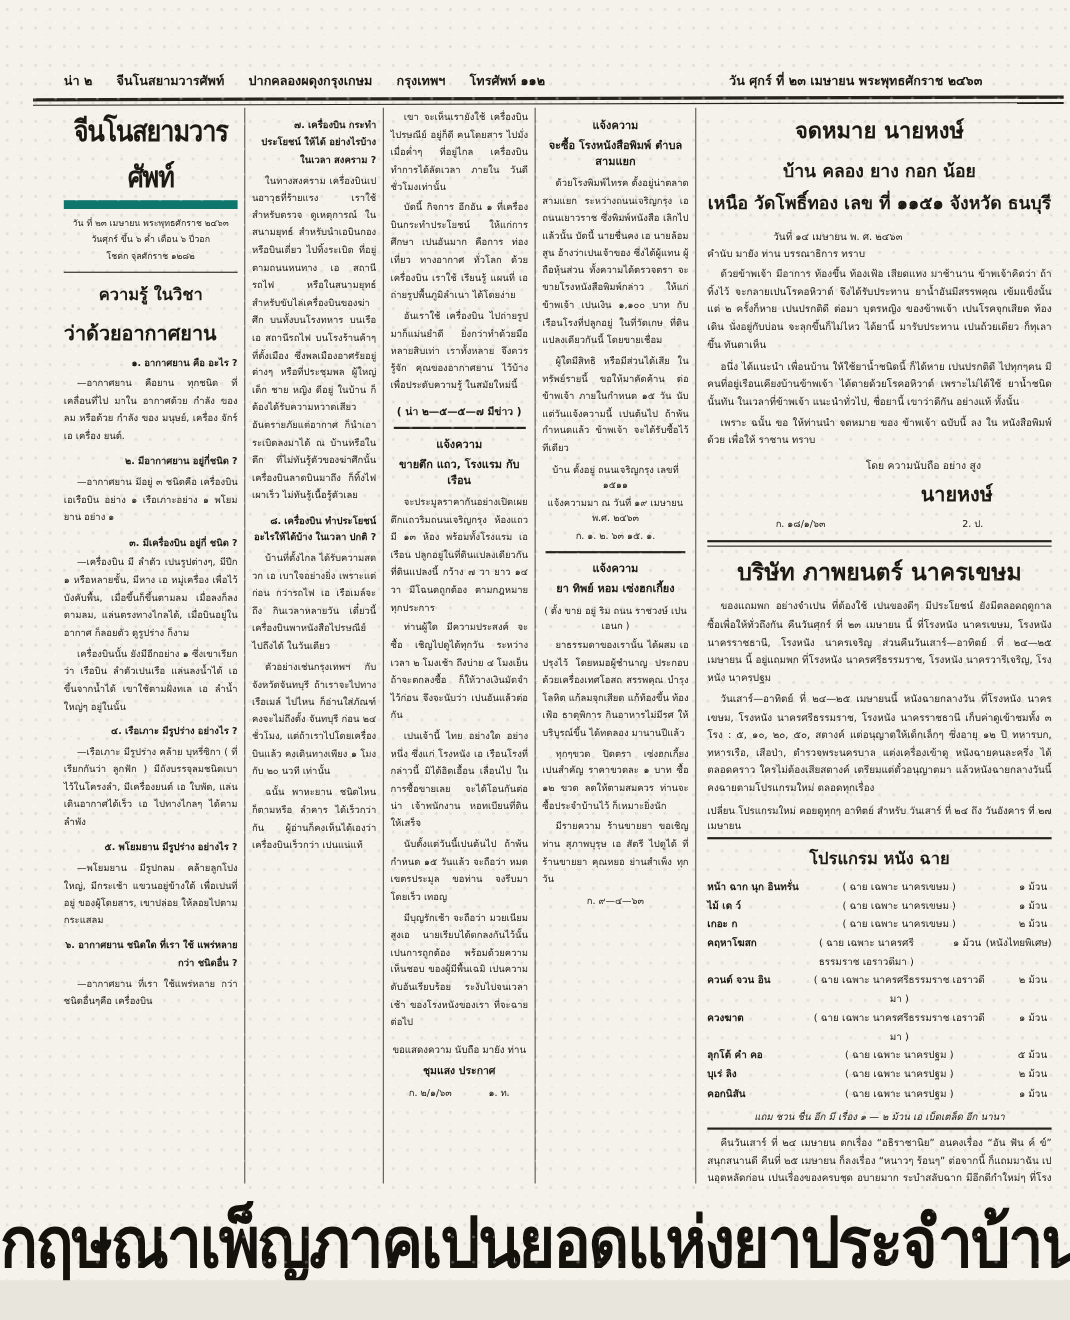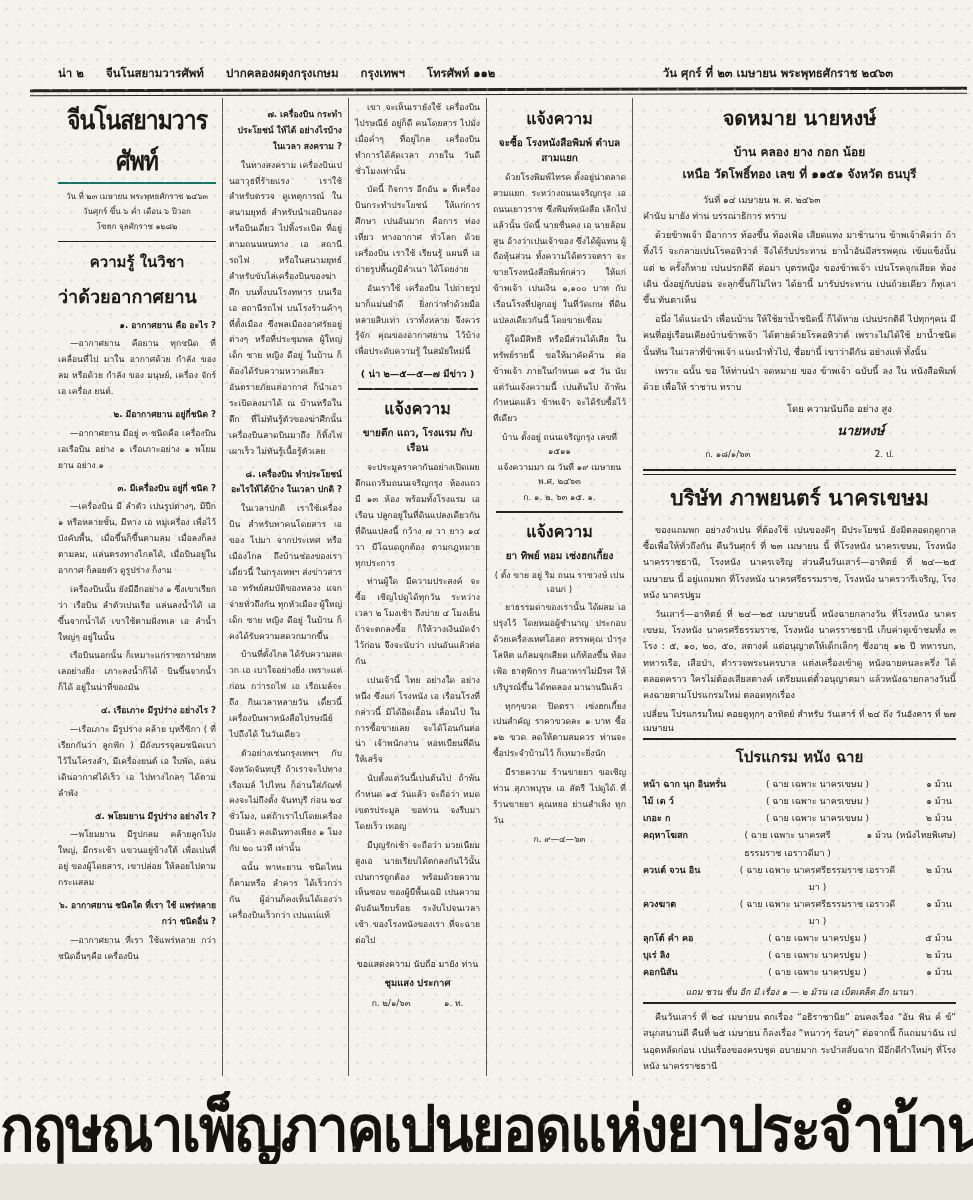--- a/index.html
+++ b/index.html
@@ -24,47 +24,47 @@
   .col{box-sizing:border-box;padding:2px 6px 0;overflow:hidden;height:100%;}
   .col + .col{border-left:1px solid rgba(38,34,26,.75);}
   .c1{flex:0 0 170px;}
   .c2{flex:0 0 126px;}
   .c3{flex:0 0 138px;}
   .c4{flex:0 0 146px;}
   .c5{flex:1 1 auto;padding:0 10px;}
   
   .mast-title{font-size:23px;font-weight:bold;text-align:center;transform:scaleY(1.15);
               margin:4px 0 6px;letter-spacing:-1px;}
-  .mast-lines{border-top:2px solid #0f766e;border-bottom:1px solid #26231d;
+  .mast-lines{border-top:8px solid #0f766e;border-bottom:1px solid #26231d;
               padding:5px 2px 6px;text-align:center;font-size:8px;line-height:1.9;}
   .hl1{font-size:15px;font-weight:bold;text-align:center;margin:8px 0 2px;
        border-bottom:1px solid #26231d;padding-bottom:6px;}
   .hl1{border-bottom:none;}
   .hl2{font-size:18px;font-weight:bold;text-align:left;margin:2px 0 6px;}
   
   .body-text p{font-size:8.6px;line-height:1.85;text-align:justify;margin:0 0 3px;text-indent:12px;}
   .body-text p.q{text-align:right;text-indent:0;margin-top:7px;font-weight:bold;}
   .body-text p.a{}
   .pref{font-size:9.5px;text-align:center;margin:6px 0 4px;font-weight:bold;}
   .sep{border-top:2px solid #26231d;margin:7px auto 6px;width:96%;}
-  .notice-title{font-size:16px;font-weight:bold;text-align:center;margin:6px 0 4px;}
+  .notice-title{font-size:10px;font-weight:bold;text-align:center;margin:6px 0 4px;}
   .notice-sub{font-size:10px;font-weight:bold;text-align:center;margin:0 0 5px;line-height:1.5;}
   .notice-note{font-size:8.6px;text-align:center;margin:0 0 4px;}
   .center-line{font-size:8.6px;text-align:center;margin:2px 0;}
   .closing{font-size:8.8px;text-align:center;margin:8px 0 2px;}
   .signature-c{font-size:9.5px;font-weight:bold;text-align:center;margin:4px 0 6px;}
   .codes{display:flex;justify-content:space-around;font-size:8.6px;margin:6px 0 2px;}
   
   .letter-title{font-size:20px;font-weight:bold;text-align:center;margin:4px 0 8px;}
-  .letter-addr{font-size:12px;font-weight:bold;text-align:center;line-height:1.8;}
+  .letter-addr{font-size:16px;font-weight:bold;text-align:center;line-height:1.8;}
   .letter-date{font-size:9px;margin:8px 0 0 60px;}
   .letter-sal{font-size:9px;margin:2px 0 4px;}
   .c5 .body-text p{font-size:9px;line-height:1.8;}
   .valediction{font-size:9.5px;margin:6px 0 0 46%;}
-  .sig-right{font-size:13px;font-weight:bold;margin:4px 0 0 62%;font-style:italic;}
+  .sig-right{font-size:18px;font-weight:bold;margin:4px 0 0 62%;}
   .dbl{border-top:2px solid #26231d;border-bottom:1px solid #26231d;height:3px;margin:8px 0 6px;}
   .cinema-title{font-size:21px;font-weight:bold;text-align:center;margin:4px 0 8px;}
   .sched{font-size:8.8px;margin:4px 0 2px;text-align:justify;}
   .rule1{border-top:2px solid #26231d;margin:3px 0 5px;}
   .prog-title{font-size:15px;font-weight:bold;text-align:center;margin:4px 0 7px;}
   .prog-row{display:flex;font-size:9px;line-height:1.9;align-items:baseline;}
   .prog-row .film{flex:0 0 92px;font-weight:bold;}
   .prog-row .venue{flex:1 1 auto;text-align:center;}
   .prog-row .reels{flex:0 0 52px;text-align:right;}
   .prog-row .extra{flex:0 0 auto;margin-left:4px;}
@@ -105,37 +105,35 @@
       <div class="hl2">ว่าด้วยอากาศยาน</div>
       <div class="body-text">
 
       <p class="q">๑.  อากาศยาน คือ อะไร ?</p>
           <p class="a">—อากาศยาน คือยาน ทุกชนิด ที่เคลื่อนที่ไป มาใน อากาศด้วย กำลัง ของลม หรือด้วย กำลัง ของ มนุษย์, เครื่อง จักร์ เอ เครื่อง ยนต์.</p>
           <p class="q">๒.  มีอากาศยาน อยู่กี่ชนิด ?</p>
           <p class="a">—อากาศยาน มีอยู่ ๓ ชนิดคือ เครื่องบินเอเรือบิน อย่าง ๑ เรือเภาะอย่าง ๑ พโยมยาน อย่าง ๑</p>
           <p class="q">๓.  มีเครื่องบิน อยู่กี่ ชนิด ?</p>
           <p class="a">—เครื่องบิน มี ลำตัว เปนรูปต่างๆ, มีปีก ๑ หรือหลายชั้น, มีหาง เอ หมู่เครื่อง เพื่อไว้บังคับพื้น, เมื่อขึ้นก็ขึ้นตามลม เมื่อลงก็ลงตามลม, แล่นตรงทางไกลได้, เมื่อบินอยู่ในอากาศ ก็ลอยตัว ดูรูปร่าง ก็งาม</p>
           <p class="p">เครื่องบินนั้น ยังมีอีกอย่าง ๑ ซึ่งเขาเรียกว่า เรือบิน ลำตัวเปนเรือ แล่นลงน้ำได้ เอ ขึ้นจากน้ำได้ เขาใช้ตามฝั่งทเล เอ ลำน้ำใหญ่ๆ อยู่ในนั้น</p>
-          <p class="p">เรือบินนอกนั้น ก็เหมาะแก่ราชการฝ่ายทเลอย่างยิ่ง เภาะลงน้ำก็ได้ บินขึ้นจากน้ำก็ได้ อยู่ในน่าที่ของมัน</p>
           <p class="q">๔.  เรือเภาะ มีรูปร่าง อย่างไร ?</p>
           <p class="a">—เรือเภาะ มีรูปร่าง คล้าย บุหรี่ซิกา ( ที่เรียกกันว่า ลูกฟัก ) มีถังบรรจุลมชนิดเบา ไว้ในโครงลำ, มีเครื่องยนต์ เอ ใบพัด, แล่นเดินอากาศได้เร็ว เอ ไปทางไกลๆ ได้ตามลำพัง</p>
           <p class="q">๕.  พโยมยาน มีรูปร่าง อย่างไร ?</p>
           <p class="a">—พโยมยาน มีรูปกลม คล้ายลูกโปงใหญ่, มีกระเช้า แขวนอยู่ข้างใต้ เพื่อเปนที่อยู่ ของผู้โดยสาร, เขาปล่อย ให้ลอยไปตามกระแสลม</p>
           <p class="q">๖.  อากาศยาน ชนิดใด ที่เรา ใช้ แพร่หลาย กว่า ชนิดอื่น ?</p>
           <p class="a">—อากาศยาน ที่เรา ใช้แพร่หลาย กว่าชนิดอื่นๆคือ เครื่องบิน</p>
         </div>
     </div>
 
     <div class="col c2">
       <div class="body-text">
 
       <p class="q">๗.  เครื่องบิน กระทำ ประโยชน์ ให้ได้ อย่างไรบ้าง ในเวลา สงคราม ?</p>
           <p class="a">ในทางสงคราม เครื่องบินเปนอาวุธที่ร้ายแรง เราใช้ สำหรับตรวจ ดูเหตุการณ์ ในสนามยุทธ์ สำหรับนำเอบินกองหรือบินเดี่ยว ไปทิ้งระเบิด ที่อยู่ตามถนนหนทาง เอ สถานีรถไฟ หรือในสนามยุทธ์ สำหรับขับไล่เครื่องบินของฆ่าศึก บนทั้งบนโรงทหาร บนเรือ เอ สถานีรถไฟ บนโรงร้านค้าๆ ที่ตั้งเมือง ซึ่งพลเมืองอาศรัยอยู่ต่างๆ หรือที่ประชุมพล ผู้ใหญ่ เด็ก ชาย หญิง ดีอยู่ ในบ้าน ก็ต้องได้รับความหวาดเสียว อันตรายภัยแต่อากาศ ก็นำเอาระเบิดลงมาได้ ณ บ้านหรือในตึก ที่ไม่ทันรู้ตัวของฆ่าศึกนั้น เครื่องบินลาดบินมาถึง ก็ทิ้งไฟเผาเร็ว ไม่ทันรู้เนื้อรู้ตัวเลย</p>
           <p class="q">๘.  เครื่องบิน ทำประโยชน์ อะไรให้ได้บ้าง ในเวลา ปกติ ?</p>
-          <p class="a">ในเวลาปกติ เราใช้เครื่องบิน สำหรับพาคนโดยสาร เอ ของ ไปมา จากประเทศ หรือ เมืองไกล ถึงบ้านช่องของเราเดี๋ยวนี้ ในกรุงเทพฯ ส่งข่าวสาร เอ ทรัพย์สมบัติของหลวง แจกจ่ายทั่วถึงกัน ทุกหัวเมือง ผู้ใหญ่ เด็ก ชาย หญิง ดีอยู่ ในบ้าน ก็คงได้รับความสดวกมากขึ้น</p>
           <p class="p">บ้านที่ตั้งไกล ได้รับความสดวก เอ เบาใจอย่างยิ่ง เพราะแต่ก่อน กว่ารถไฟ เอ เรือเมล์จะถึง กินเวลาหลายวัน เดี๋ยวนี้ เครื่องบินพาหนังสือไปรษณีย์ ไปถึงได้ ในวันเดียว</p>
           <p class="p">ตัวอย่างเช่นกรุงเทพฯ กับ จังหวัดจันทบุรี ถ้าเราจะไปทางเรือเมล์ ไปไหน ก็อ่านใส่ภัณฑ์ คงจะไม่ถึงตั้ง จันทบุรี ก่อน ๒๔ ชั่วโมง, แต่ถ้าเราไปโดยเครื่องบินแล้ว คงเดินทางเพียง ๑ โมงกับ ๒๐ นวที เท่านั้น</p>
           <p class="p">ฉนั้น พาหะยาน ชนิดไหน ก็ตามหรือ ลำคาร ได้เร็วกว่ากัน ผู้อ่านก็คงเห็นได้เองว่า เครื่องบินเร็วกว่า เปนแน่แท้</p>
         </div>
     </div>
 
     <div class="col c3">
       <div class="body-text">
 
       <p class="p">เขา จะเห็นเรายังใช้ เครื่องบิน ไปรษณีย์ อยู่ก็ดี คนโดยสาร ไปมั่ง เมื่อค่ำๆ ที่อยู่ไกล เครื่องบิน ทำการได้ลัดเวลา ภายใน วันดี ชั่วโมงเท่านั้น</p>

